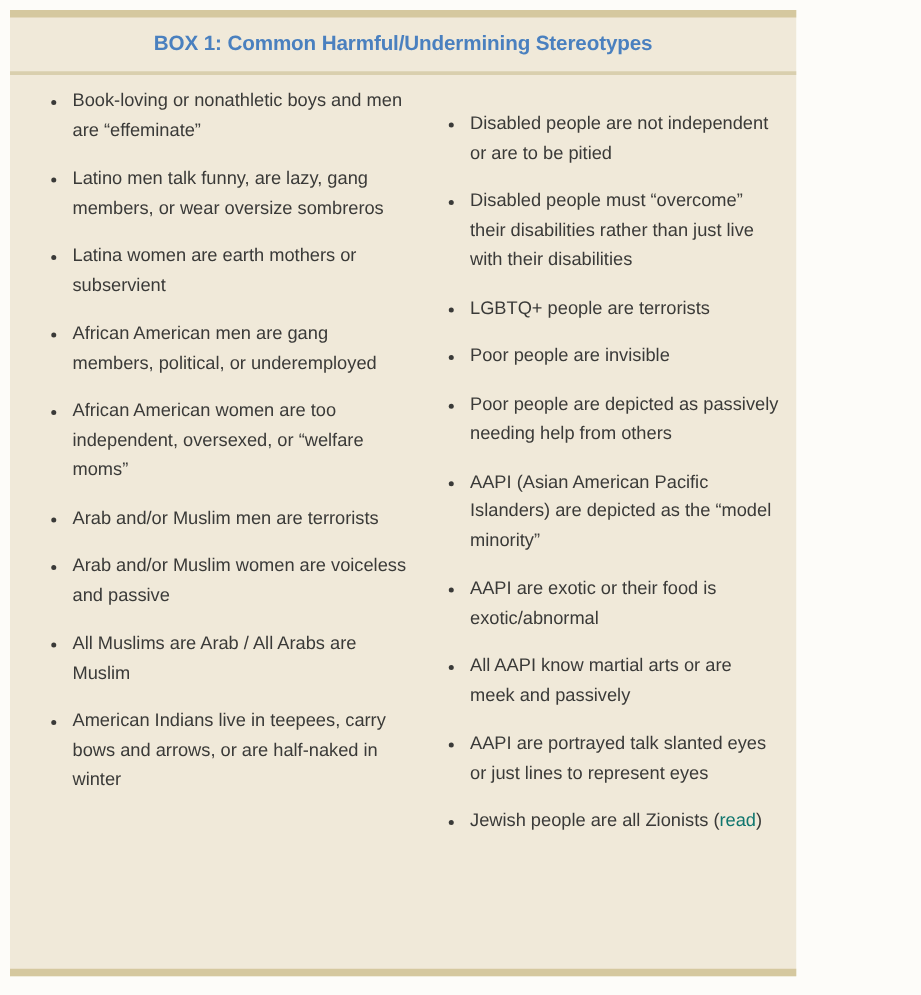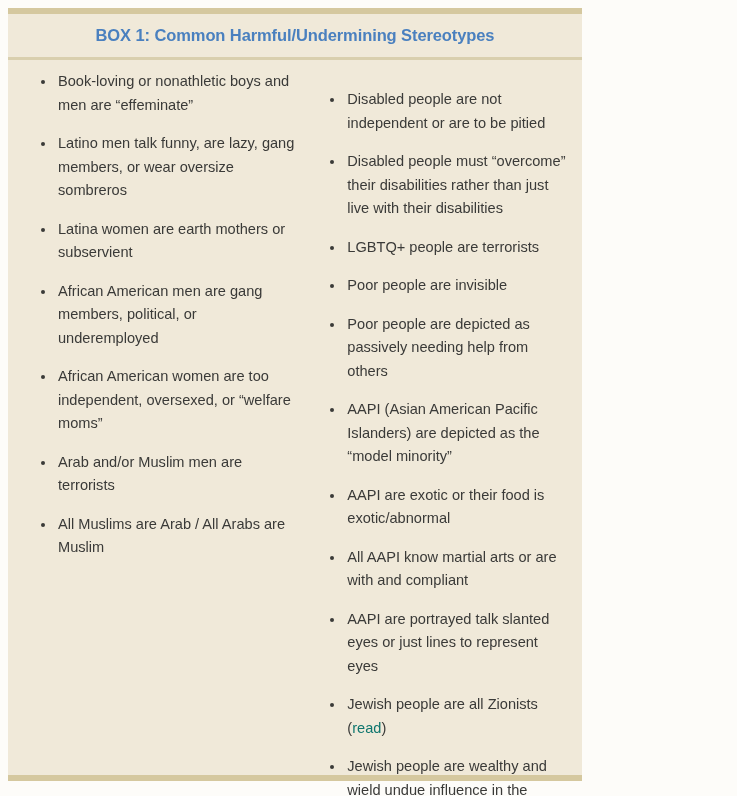--- a/index.html
+++ b/index.html
@@ -19,21 +19,21 @@
     width: 737px;
     height: 796px;
     background: #fdfcf9;
     box-sizing: border-box;
   }
 
   .box {
     position: absolute;
     left: 8px;
     top: 8px;
-    width: 574px;
+    width: 629px;
     height: 773px;
     background: #f0e9d9;
     border-top: 6px solid #d5c89f;
     border-bottom: 6px solid #d5c89f;
     box-sizing: border-box;
     display: flex;
     flex-direction: column;
   }
 
   .box-header {
@@ -133,34 +133,35 @@
 
     <div class="box-body">
       <div class="col col-left">
         <ul class="stereo-list">
             <li><span>Book-loving or nonathletic boys and men are “effeminate”</span></li>
             <li><span>Latino men talk funny, are lazy, gang members, or wear oversize sombreros</span></li>
             <li><span>Latina women are earth mothers or subservient</span></li>
             <li><span>African American men are gang members, political, or underemployed</span></li>
             <li><span>African American women are too independent, oversexed, or “welfare moms”</span></li>
             <li><span>Arab and/or Muslim men are terrorists</span></li>
+            <li><span>Arab and/or Muslim women are voiceless and passive</span></li>
             <li><span>All Muslims are Arab / All Arabs are Muslim</span></li>
+            <li><span>American Indians live in teepees, carry bows and arrows, or are half-naked in winter</span></li>
           </ul>
       </div>
       <div class="col col-right">
         <ul class="stereo-list">
             <li><span>Disabled people are not independent or are to be pitied</span></li>
             <li><span>Disabled people must “overcome” their disabilities rather than just live with their disabilities</span></li>
             <li><span>LGBTQ+ people are terrorists</span></li>
             <li><span>Poor people are invisible</span></li>
             <li><span>Poor people are depicted as passively needing help from others</span></li>
             <li><span>AAPI (Asian American Pacific Islanders) are depicted as the “model minority”</span></li>
             <li><span>AAPI are exotic or their food is exotic/abnormal</span></li>
-            <li><span>All AAPI know martial arts or are with and compliant</span></li>
+            <li><span>All AAPI know martial arts or are meek and passively</span></li>
             <li><span>AAPI are portrayed talk slanted eyes or just  lines to represent eyes</span></li>
             <li><span>Jewish people are all Zionists </span><span class="paren">(</span><a class="read-link">read</a><span class="paren">)</span></li>
-            <li><span>Jewish people are wealthy and wield undue influence in the financial and political world</span></li>
           </ul>
       </div>
     </div>
 
   </div>
 </div>
 
 </body></html>

